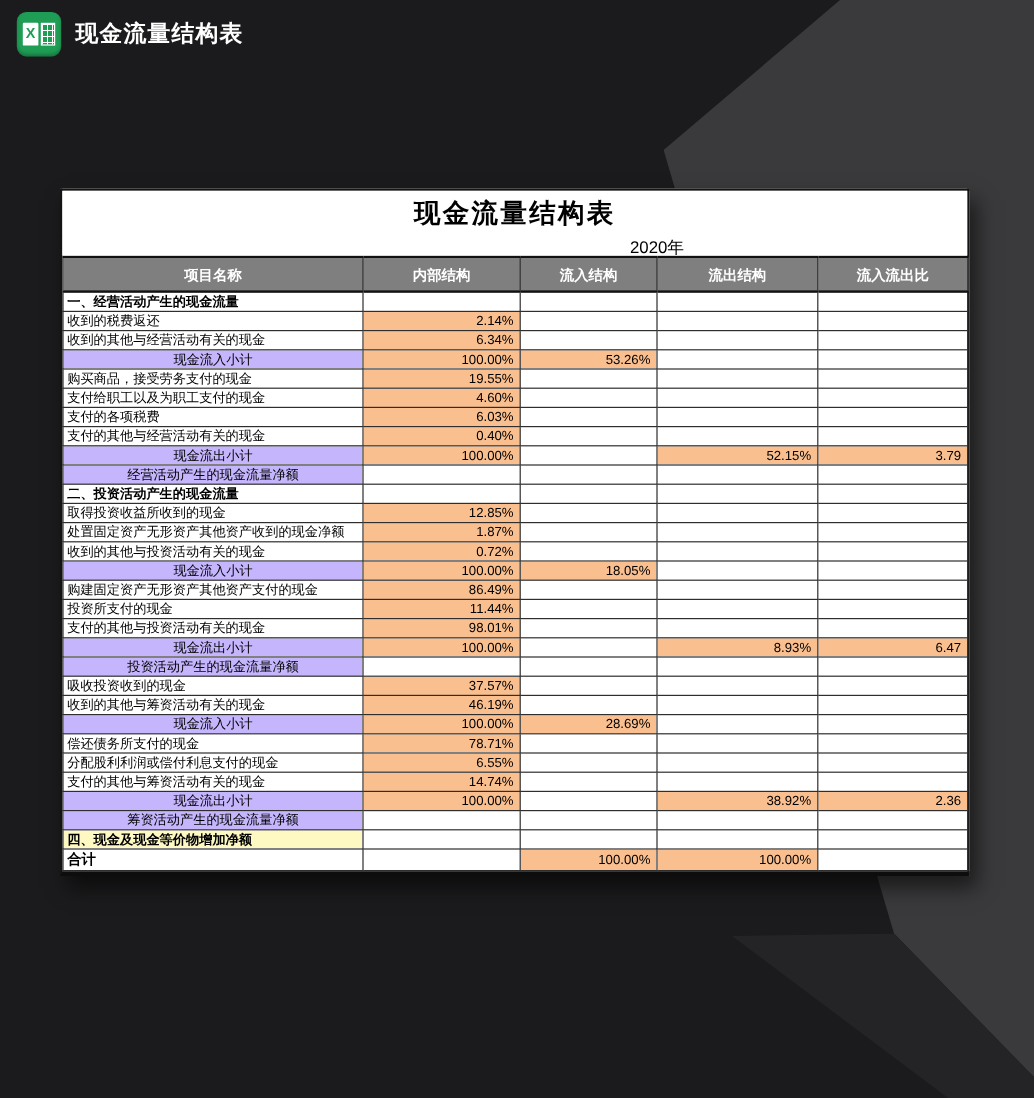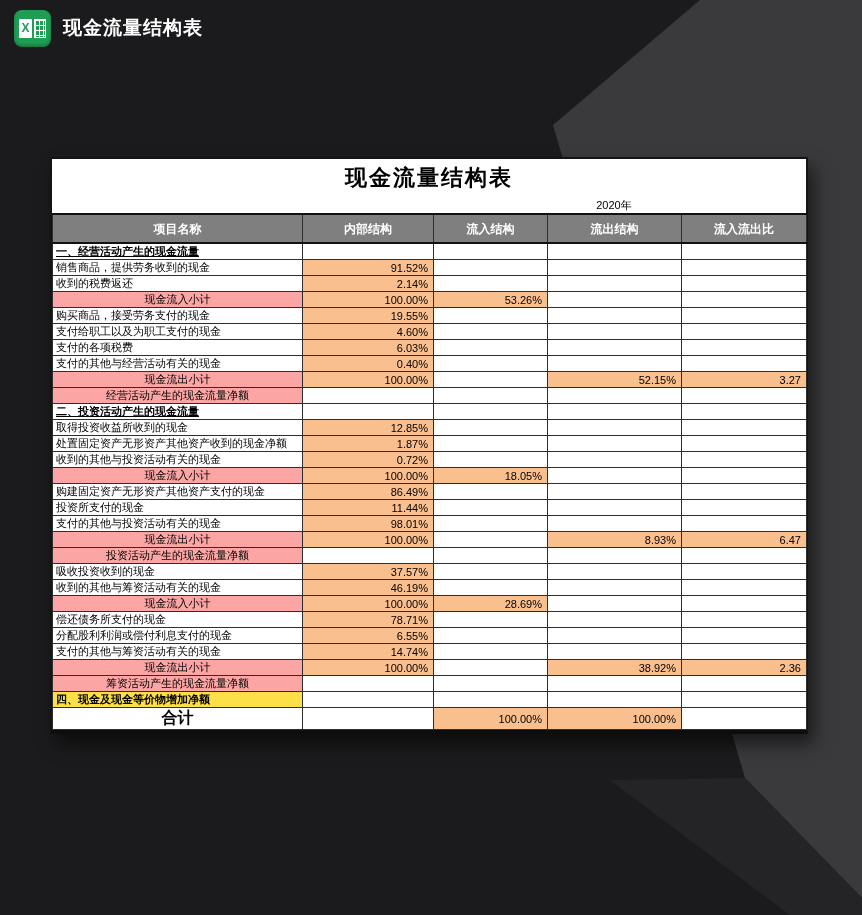--- a/index.html
+++ b/index.html
@@ -50,43 +50,43 @@
     border:2px solid #141414; border-bottom:4px solid #0d0d0d;
     box-shadow:6px 10px 16px rgba(0,0,0,.55);
   }
   .sheet-title {
     height:38px; display:flex; align-items:center; justify-content:center;
     font-size:22px; font-weight:bold; color:#000; letter-spacing:2px;
     background:#ffffff;
   }
   .year-row { position:relative; height:16px; background:#ffffff; }
   .year-label {
-    position:absolute; left:495px; width:134px; top:1px;
-    text-align:center; font-size:11px; color:#000;
+    position:absolute; left:473px; width:134px; top:1px;
+    text-align:left; font-size:14px; color:#000;
   }
   table { width:754px; table-layout:fixed; border-collapse:collapse; }
   col.c1{width:250px} col.c2{width:131px} col.c3{width:114px} col.c4{width:134px} col.c5{width:125px}
   th {
     background:#7f7f7f; color:#ffffff; font-weight:bold; font-size:12px;
     height:29px; border:1px solid #2e2e2e; border-top:2px solid #111;
     border-bottom:2px solid #111; vertical-align:bottom; padding-bottom:4px;
     text-align:center;
   }
   td {
     background:#ffffff; color:#000; font-size:11px; height:16px;
     border:1px solid #2e2e2e; padding:0 3px;
     white-space:nowrap; overflow:hidden; text-align:left;
   }
   td.c-internal.filled, td.c-inflow.filled, td.c-outflow.filled, td.c-ratio.filled {
     background:#fabf8f; text-align:right; padding-right:5px;
   }
-  tr.row-section td.c-label { font-weight:bold;text-decoration:underline; }
-  tr.row-section_gray td.c-label { font-weight:bold; background:#fde047; }
-  tr.row-subtotal td.c-label, tr.row-net td.c-label { background:#fca5a5; text-align:center; }
-  tr.row-total td.c-label { text-align:center; font-weight:bold; font-size:16px; }
+  tr.row-section td.c-label { font-weight:bold; }
+  tr.row-section_gray td.c-label { font-weight:bold; background:#fef9c3; }
+  tr.row-subtotal td.c-label, tr.row-net td.c-label { background:#c4b5fd; text-align:center; }
+  tr.row-total td.c-label { font-weight:bold; font-size:12px; }
 </style>
 </head>
 <body>
 
 <div class="bg-facet bg-facet-light"></div>
 <div class="bg-facet bg-facet-mid"></div>
 
 <div class="titlebar">
   <div class="excel-icon">
     <div class="excel-x">X</div>
@@ -119,33 +119,33 @@
     </thead>
     <tbody>
         <tr class="row-section">
           <td class="c-label filled">一、经营活动产生的现金流量</td>
           <td class="c-internal"></td>
           <td class="c-inflow"></td>
           <td class="c-outflow"></td>
           <td class="c-ratio"></td>
         </tr>
         <tr class="row-item">
-          <td class="c-label filled">销售商品，提供劳务收到的现金</td>
-          <td class="c-internal filled">91.52%</td>
-          <td class="c-inflow"></td>
-          <td class="c-outflow"></td>
-          <td class="c-ratio"></td>
-        </tr>
-        <tr class="row-item">
           <td class="c-label filled">收到的税费返还</td>
           <td class="c-internal filled">2.14%</td>
           <td class="c-inflow"></td>
           <td class="c-outflow"></td>
           <td class="c-ratio"></td>
         </tr>
+        <tr class="row-item">
+          <td class="c-label filled">收到的其他与经营活动有关的现金</td>
+          <td class="c-internal filled">6.34%</td>
+          <td class="c-inflow"></td>
+          <td class="c-outflow"></td>
+          <td class="c-ratio"></td>
+        </tr>
         <tr class="row-subtotal">
           <td class="c-label filled">现金流入小计</td>
           <td class="c-internal filled">100.00%</td>
           <td class="c-inflow filled">53.26%</td>
           <td class="c-outflow"></td>
           <td class="c-ratio"></td>
         </tr>
         <tr class="row-item">
           <td class="c-label filled">购买商品，接受劳务支付的现金</td>
           <td class="c-internal filled">19.55%</td>
@@ -172,21 +172,21 @@
           <td class="c-internal filled">0.40%</td>
           <td class="c-inflow"></td>
           <td class="c-outflow"></td>
           <td class="c-ratio"></td>
         </tr>
         <tr class="row-subtotal">
           <td class="c-label filled">现金流出小计</td>
           <td class="c-internal filled">100.00%</td>
           <td class="c-inflow"></td>
           <td class="c-outflow filled">52.15%</td>
-          <td class="c-ratio filled">3.27</td>
+          <td class="c-ratio filled">3.79</td>
         </tr>
         <tr class="row-net">
           <td class="c-label filled">经营活动产生的现金流量净额</td>
           <td class="c-internal"></td>
           <td class="c-inflow"></td>
           <td class="c-outflow"></td>
           <td class="c-ratio"></td>
         </tr>
         <tr class="row-section">
           <td class="c-label filled">二、投资活动产生的现金流量</td>

